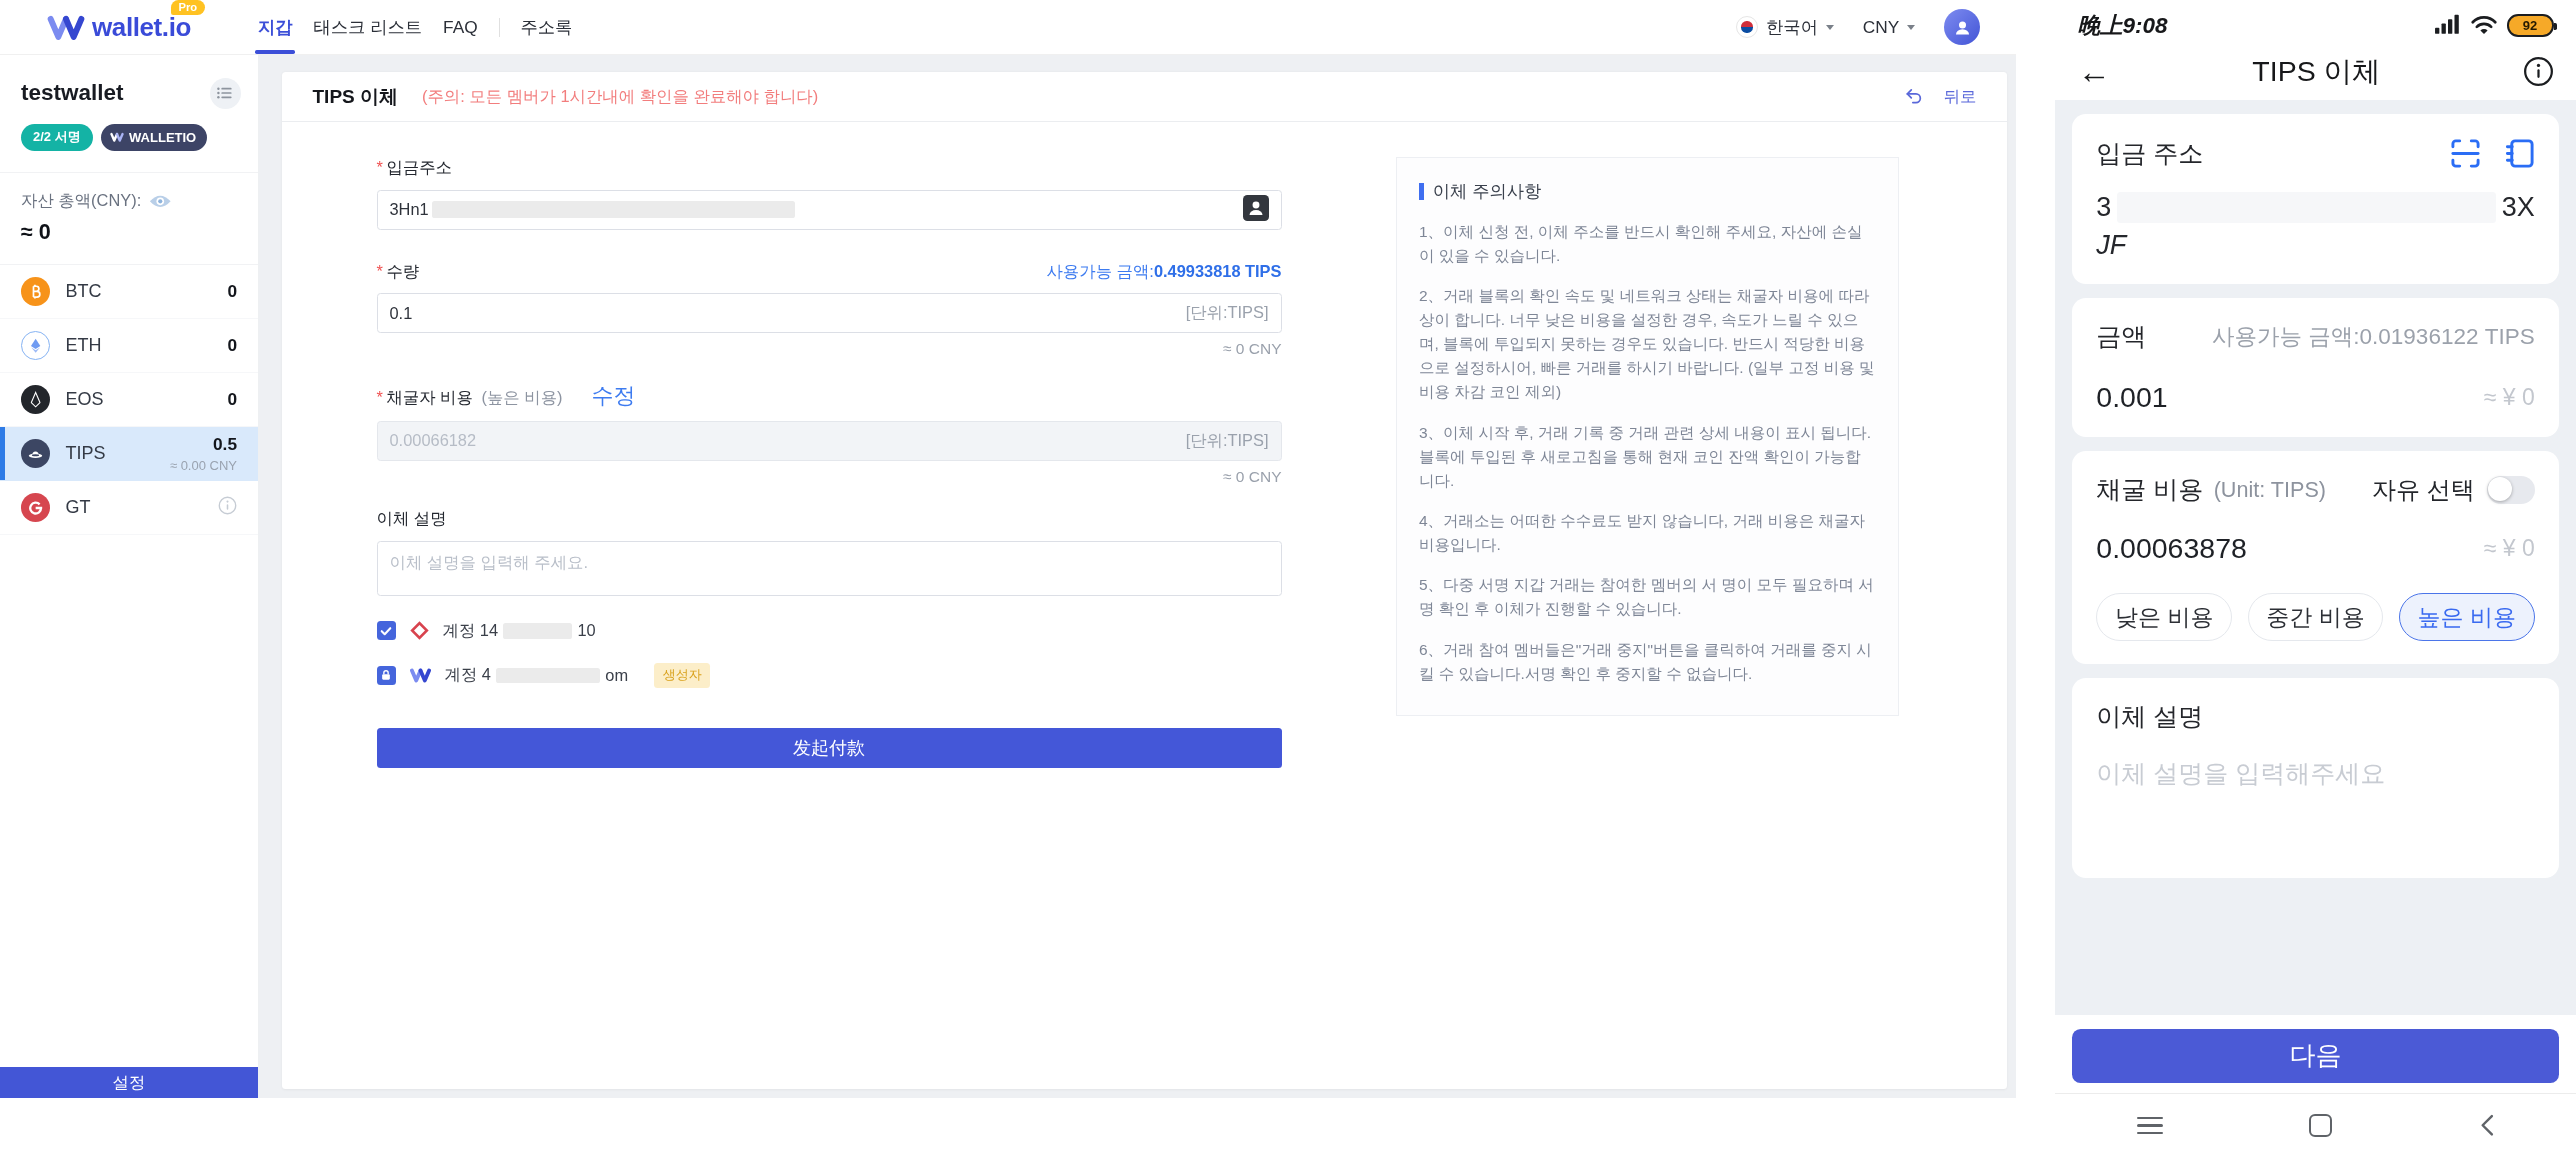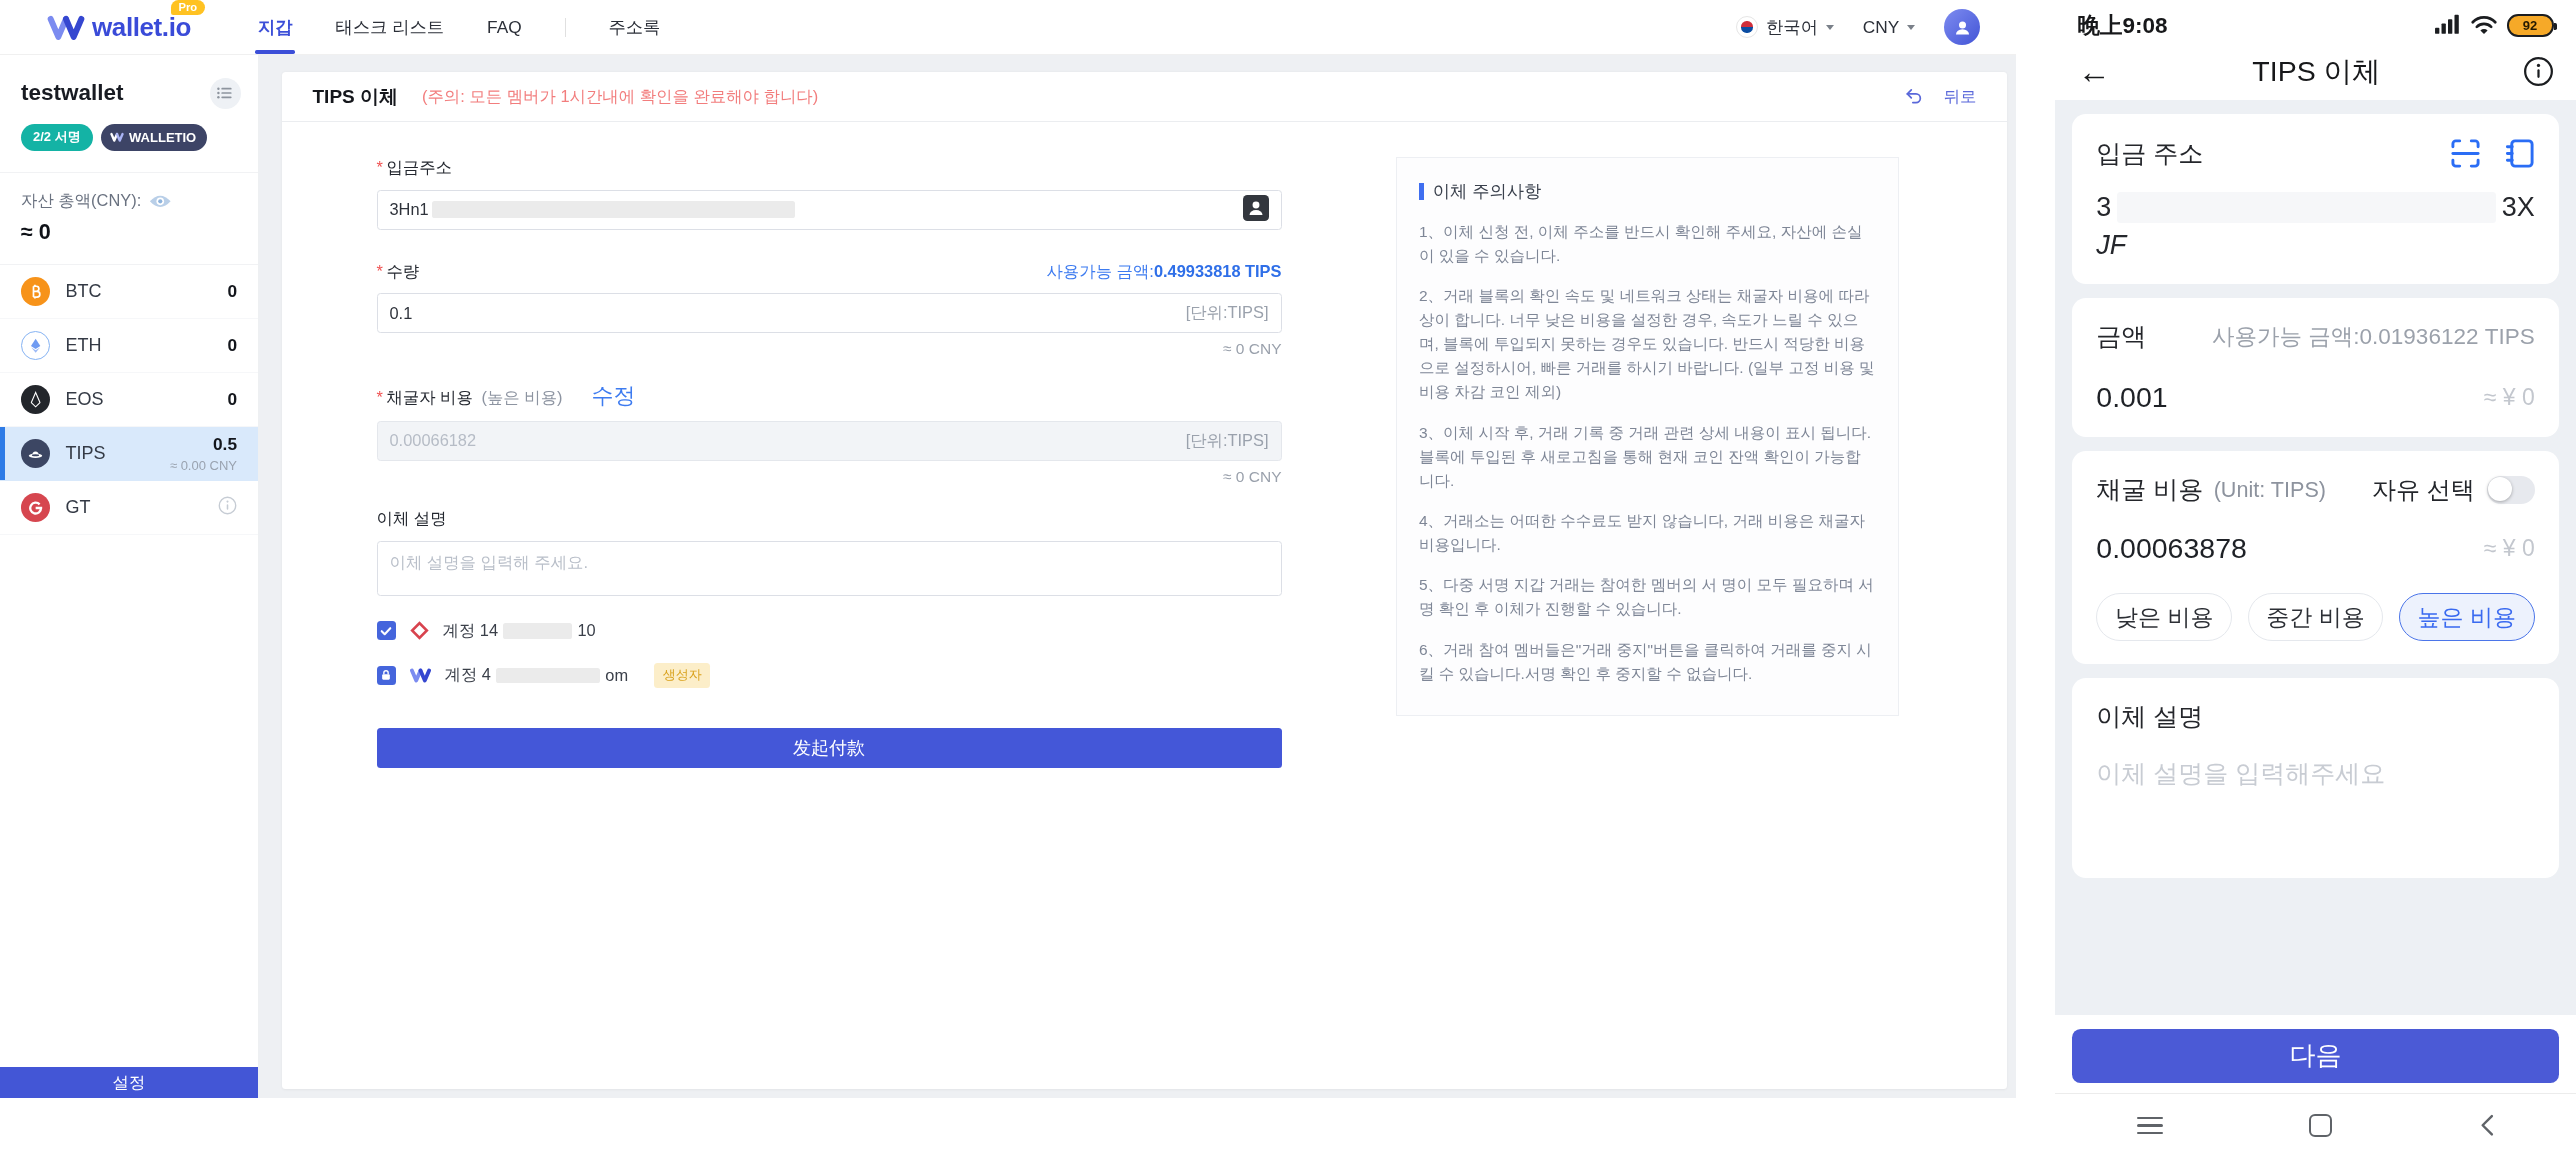--- a/index.html
+++ b/index.html
@@ -6,21 +6,21 @@
   html,body { width:2576px; height:1157px; background:#fff; font-family:"Liberation Sans", sans-serif; }
   #app { display:flex; width:2576px; height:1157px; overflow:hidden; }
 
   
   .desktop { width:2016px; height:1098px; display:flex; flex-direction:column; background:#fff; }
   .navbar { flex:0 0 54px; display:flex; align-items:center; padding:0 36px 0 47px; border-bottom:0.9px solid #f0f0f0; background:#fff; }
   .logo { display:flex; align-items:center; position:relative; margin-right:67px; }
   .logo svg { margin-right:7px; }
   .logo-text { font-size:26px; font-weight:bold; color:#3a4bd8; letter-spacing:-0.4px; }
   .pro-badge { position:absolute; top:-12px; right:-14px; background:#ffc222; color:#fff; font-size:11.2px; font-weight:bold; padding:1.7px 7.8px; border-radius:8.6px 8.6px 8.6px 2.6px; }
-  .tabs { display:flex; align-items:center; gap:43px; height:54px; }
+  .tabs { display:flex; align-items:center; gap:21px; height:54px; }
   .tab { font-size:17.3px; color:#2b2f38; height:100%; display:flex; align-items:center; position:relative; cursor:pointer; }
   .tab.active { color:#3c4fd8; font-weight:bold; }
   .tab.active::after { content:""; position:absolute; bottom:0; left:50%; transform:translateX(-50%); width:40px; height:4.3px; background:#3c4fd8; border-radius:1.7px; }
   .nav-div { width:0.9px; height:19px; background:#e0e0e0; }
   .nav-right { margin-left:auto; display:flex; align-items:center; }
   .lang-group, .cur-group { display:flex; align-items:center; gap:7.8px; cursor:pointer; margin-right:29px; font-size:17.3px; color:#2b2f38; }
   .flag { width:22.5px; height:22.5px; border-radius:50%; background:#fff; border:0.9px solid #e6e6e6; display:flex; align-items:center; justify-content:center; }
   .flag-core { width:11.2px; height:11.2px; border-radius:50%; background:linear-gradient(#cf2e3a 50%, #0b4da2 50%); }
   .caret { width:0; height:0; border-left:4.3px solid transparent; border-right:4.3px solid transparent; border-top:5.2px solid #7a8089; }
   .avatar { width:36px; height:36px; border-radius:50%; background:linear-gradient(135deg,#7e8cf0,#4254d6); display:flex; align-items:center; justify-content:center; cursor:pointer; }
@@ -89,21 +89,21 @@
   .notice-head { display:flex; align-items:center; gap:8.6px; }
   .notice-bar { width:5.2px; height:17.3px; background:#3f6ef0; }
   .notice-title { font-size:17.3px; color:#3a414d; }
   .notice-item { font-size:15.5px; color:#7e8696; line-height:1.55; margin-top:16.4px; }
 
   .mid-gap { width:39px; background:#fff; height:1157px; }
 
   
   .mobile { width:521px; height:1157px; background:#edf0f4; display:flex; flex-direction:column; }
   .statusbar { flex:0 0 43px; background:#fff; display:flex; align-items:center; padding:7px 22.5px 0; }
-  .time { font-size:22.5px; font-weight:bold; color:#17181a; }
+  .time { font-size:22.5px; font-weight:bold; color:#17181a;font-style:italic; }
   .status-icons { margin-left:auto; display:flex; align-items:center; gap:8.6px;justify-content:space-between; }
   .battery { width:47px; height:23px; border:2.2px solid #1b1d20; background:#f6a928; border-radius:11.2px; display:flex; align-items:center; justify-content:center; font-size:13px; font-weight:bold; color:#241a02; position:relative; }
   .battery::after { content:""; position:absolute; right:-5.2px; top:7px; width:3px; height:7px; background:#1b1d20; border-radius:0 1.7px 1.7px 0; }
   .m-header { flex:0 0 57px; background:#fff; display:flex; align-items:center; padding:0 22.5px; }
   .m-back { font-size:33px; color:#17181a; line-height:1; cursor:pointer; width:35px; }
   .m-title { flex:1; text-align:center; font-size:28.5px; color:#17181a; }
   .m-info { width:33px; display:flex; justify-content:flex-end; cursor:pointer; }
   .m-content { flex:1; padding:14px 17.3px 0; display:flex; flex-direction:column; gap:14px; overflow:hidden; }
   .m-card { background:#fff; border-radius:14px; padding:22.5px 24px; }
   .m-row { display:flex; align-items:center; }

